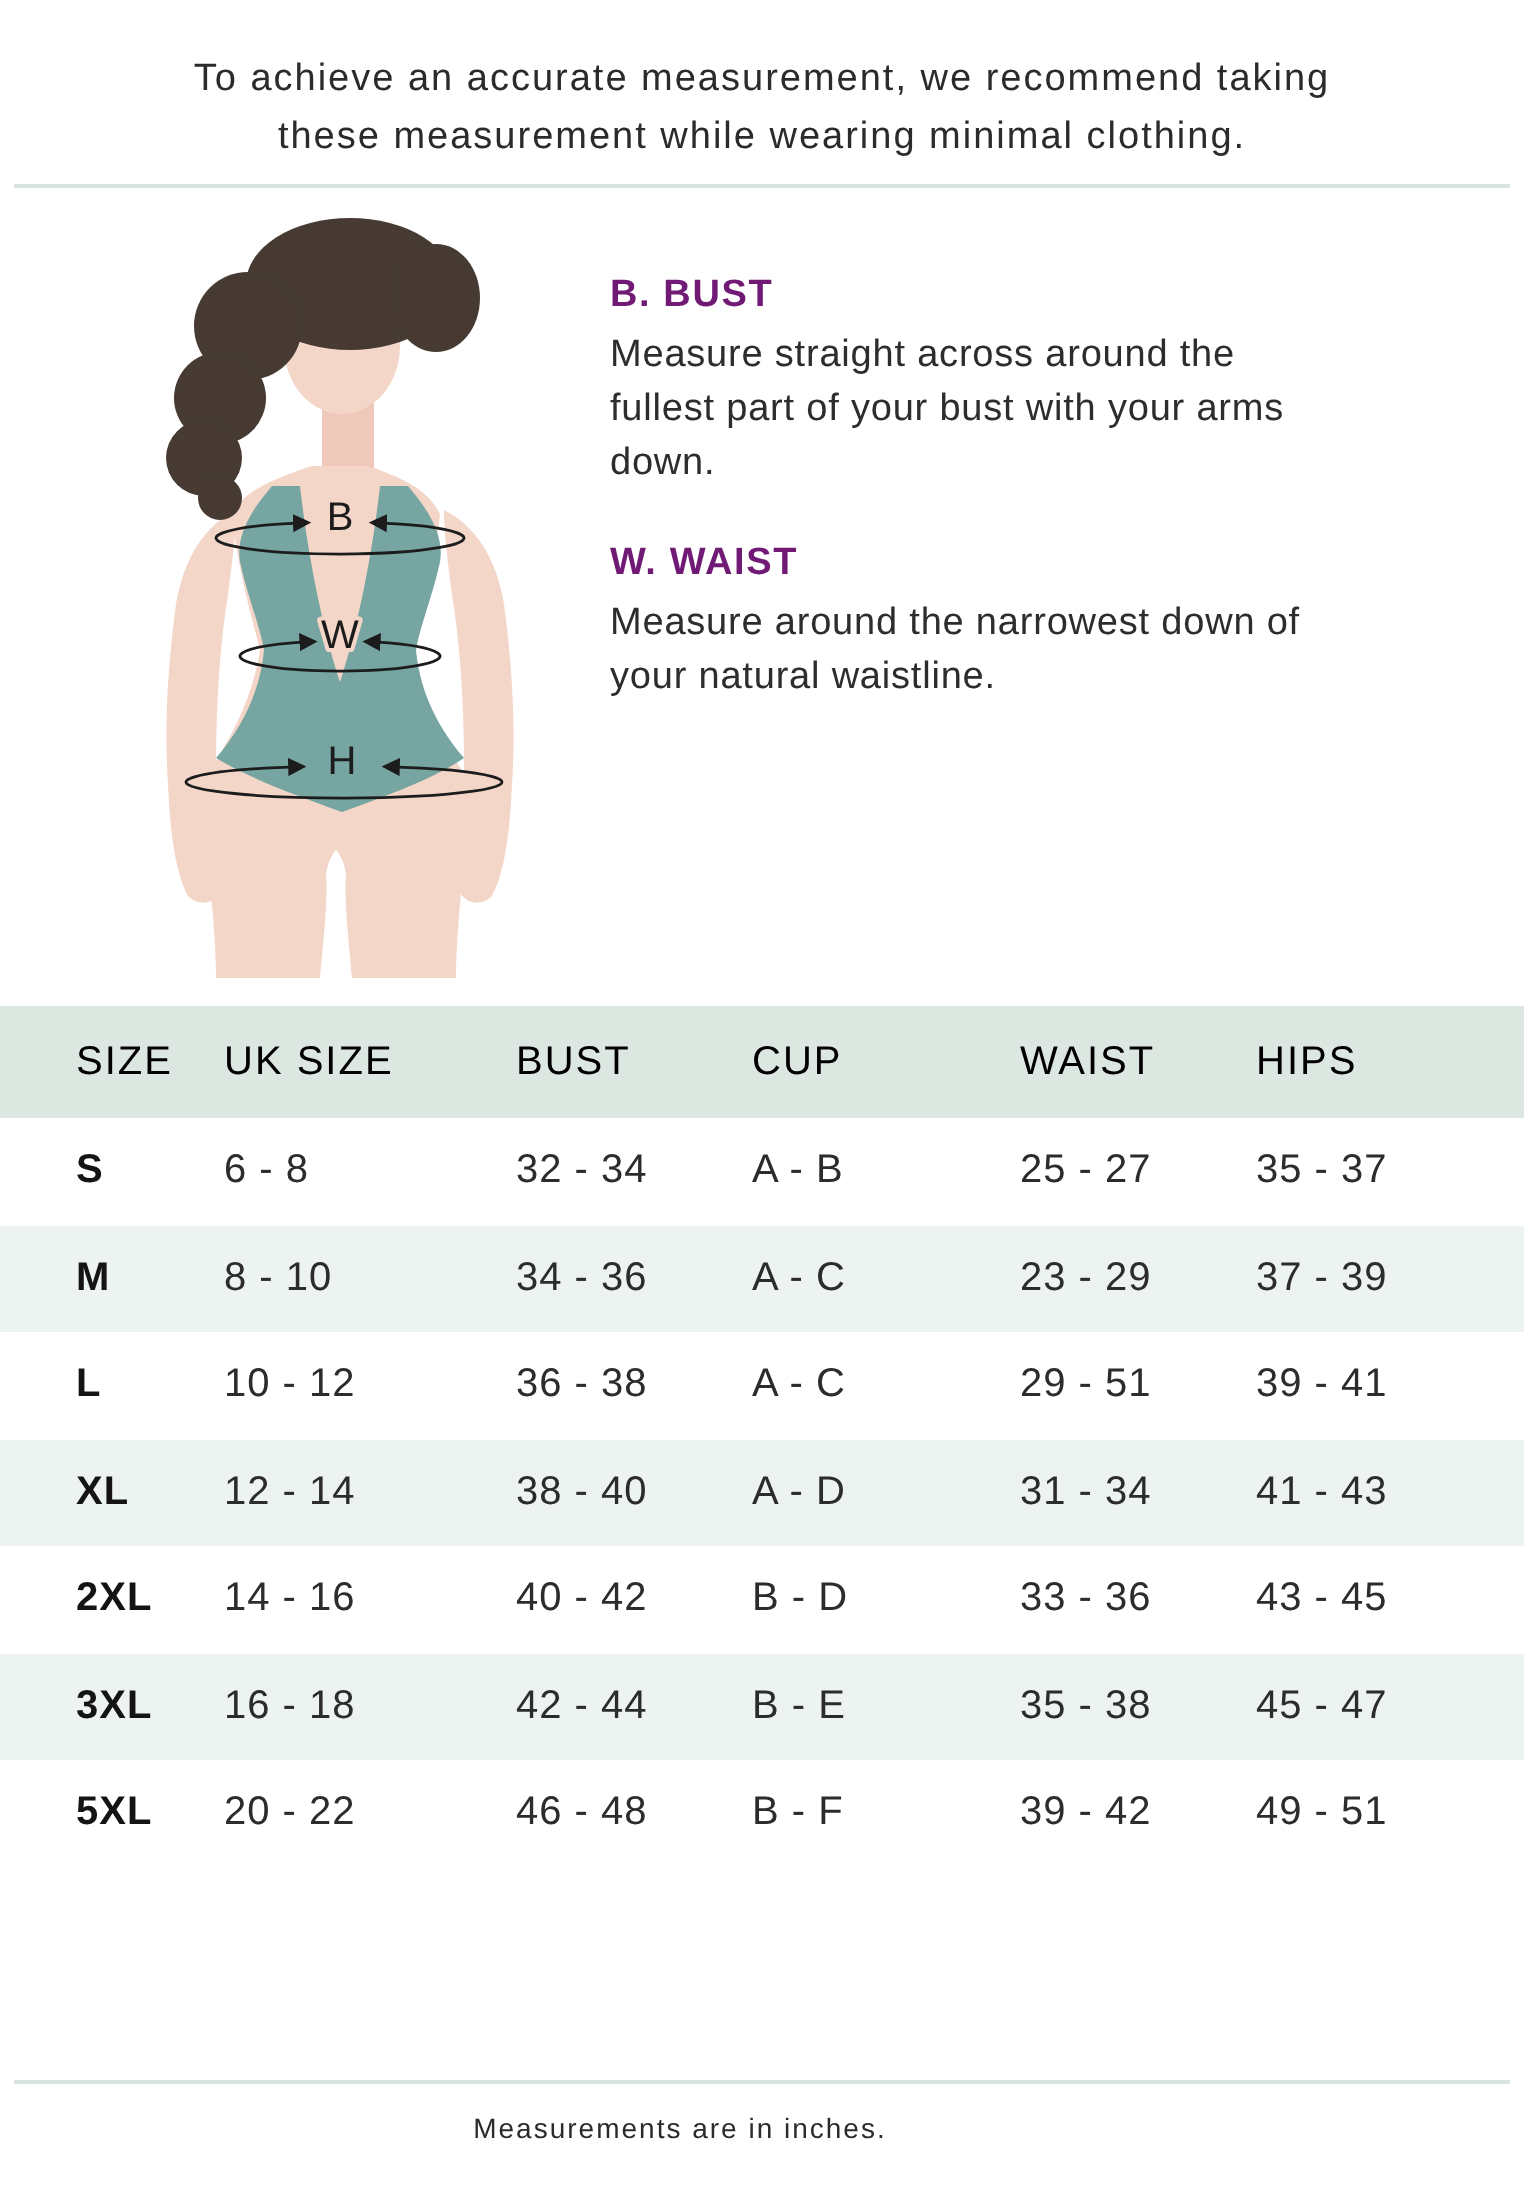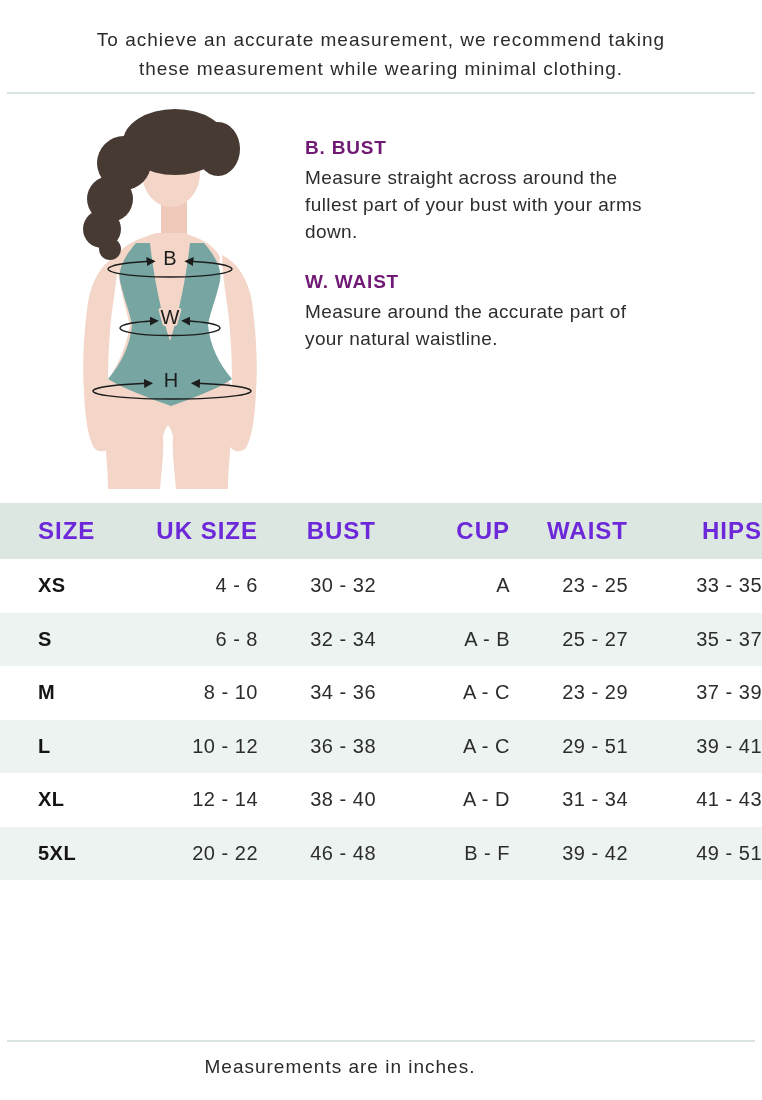--- a/index.html
+++ b/index.html
@@ -52,41 +52,41 @@
   .measure-text{
     margin:0;
     font-size:19px;line-height:1.42;letter-spacing:0.4px;
     color:var(--body-text);
     white-space:pre-line;
   }
   .size-table{
     position:absolute;top:503px;left:0;width:762px;
     border-collapse:collapse;table-layout:fixed;
   }
-  .size-table th,.size-table td{box-sizing:border-box;padding:0;text-align:right;}
+  .size-table th,.size-table td{box-sizing:border-box;padding:0;text-align:left;}
   .size-table th:nth-child(1),.size-table td:nth-child(1){width:112px;text-align:left;padding-left:38px;}
   .size-table th:nth-child(2),.size-table td:nth-child(2){width:146px;}
   .size-table th:nth-child(3),.size-table td:nth-child(3){width:118px;}
   .size-table th:nth-child(4),.size-table td:nth-child(4){width:134px;}
   .size-table th:nth-child(5),.size-table td:nth-child(5){width:118px;}
   .size-table th:nth-child(6),.size-table td:nth-child(6){width:134px;}
   .size-table thead tr{height:56px;background:var(--header-bg);}
   .size-table tbody tr{height:53.5px;}
   .size-table tbody tr:nth-child(even){background:var(--row-alt-bg);}
   .size-table th{
-    font-size:24px;font-weight:bold;letter-spacing:1px;color:#6d28d9;
+    font-size:20px;font-weight:normal;letter-spacing:1px;color:#000000;
   }
   .size-table td{
     font-size:20px;letter-spacing:0.5px;color:#2c2c2c;
   }
   .size-table td:first-child{font-weight:bold;color:#141414;}
   .footnote{
     position:absolute;top:1056px;left:0;width:680px;
     text-align:center;
-    font-size:19px;letter-spacing:1px;color:#2b2b2b;
+    font-size:14px;letter-spacing:1px;color:#2b2b2b;
     margin:0;
   }
   .mline{fill:none;stroke:var(--ink);stroke-width:1.4;}
   .mlabel{
     font-family:"Liberation Sans","DejaVu Sans",sans-serif;
     font-size:20px;fill:var(--ink);text-anchor:middle;
     paint-order:stroke;stroke:var(--skin);stroke-width:4px;stroke-linejoin:round;
   }
   .mlabel.on-suit{stroke:var(--swimsuit);}
 </style>
@@ -188,46 +188,38 @@
 
   <div class="descriptions">
     <div class="measure-section">
       <h3 class="measure-title">B. BUST</h3>
       <p class="measure-text">Measure straight across around the
 fullest part of your bust with your arms
 down.</p>
     </div>
     <div class="measure-section">
       <h3 class="measure-title">W. WAIST</h3>
-      <p class="measure-text">Measure around the accurate part of
+      <p class="measure-text">Measure around the narrowest down of
 your natural waistline.</p>
     </div>
   </div>
 
   <table class="size-table">
     <thead>
         <tr>
           <th>SIZE</th>
           <th>UK SIZE</th>
           <th>BUST</th>
           <th>CUP</th>
           <th>WAIST</th>
           <th>HIPS</th>
         </tr>
       </thead>
     <tbody>
         <tr>
-          <td>XS</td>
-          <td>4 - 6</td>
-          <td>30 - 32</td>
-          <td>A</td>
-          <td>23 - 25</td>
-          <td>33 - 35</td>
-        </tr>
-        <tr>
           <td>S</td>
           <td>6 - 8</td>
           <td>32 - 34</td>
           <td>A - B</td>
           <td>25 - 27</td>
           <td>35 - 37</td>
         </tr>
         <tr>
           <td>M</td>
           <td>8 - 10</td>
@@ -246,20 +238,36 @@
         </tr>
         <tr>
           <td>XL</td>
           <td>12 - 14</td>
           <td>38 - 40</td>
           <td>A - D</td>
           <td>31 - 34</td>
           <td>41 - 43</td>
         </tr>
         <tr>
+          <td>2XL</td>
+          <td>14 - 16</td>
+          <td>40 - 42</td>
+          <td>B - D</td>
+          <td>33 - 36</td>
+          <td>43 - 45</td>
+        </tr>
+        <tr>
+          <td>3XL</td>
+          <td>16 - 18</td>
+          <td>42 - 44</td>
+          <td>B - E</td>
+          <td>35 - 38</td>
+          <td>45 - 47</td>
+        </tr>
+        <tr>
           <td>5XL</td>
           <td>20 - 22</td>
           <td>46 - 48</td>
           <td>B - F</td>
           <td>39 - 42</td>
           <td>49 - 51</td>
         </tr>
       </tbody>
   </table>
 

